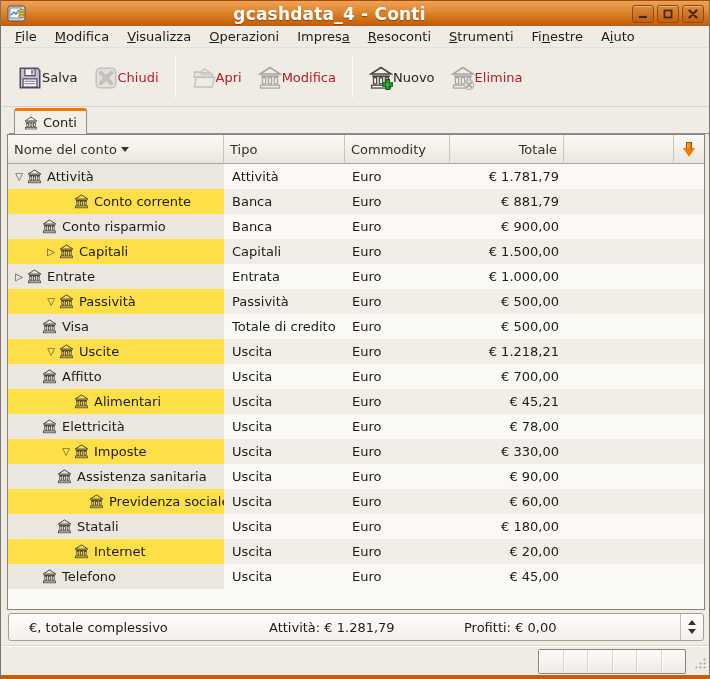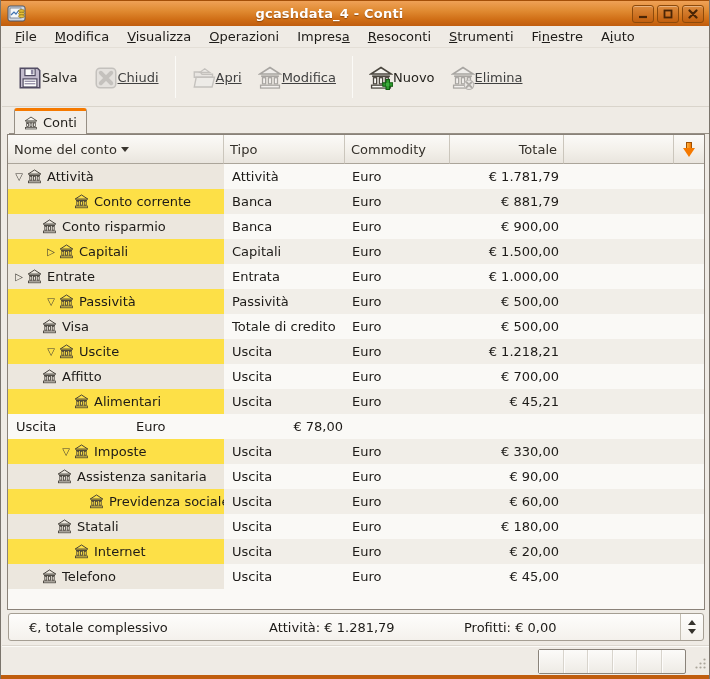--- a/index.html
+++ b/index.html
@@ -7,41 +7,41 @@
   body { font-family:"DejaVu Sans", sans-serif; font-size:13px; color:#1d1b18; background:#efebe5; }
 
   .window { position:relative; width:710px; height:679px; background:#efebe5;
             border-left:1px solid #7a746c; border-right:1px solid #7a746c; overflow:hidden; }
 
   
   .titlebar { position:absolute; left:0; top:0; width:100%; height:26px;
     background:linear-gradient(180deg,#efa157 0%,#e08a31 40%,#cf6d15 75%,#c05d0e 100%);
     border-top:1px solid #a44f08; display:flex; align-items:center; padding:0 4px; }
   .titlebar .appicon { width:20px; height:18px; margin-left:2px; }
-  .title-text { flex:1; text-align:center; color:#fff; font-weight:bold; font-size:13px;
+  .title-text { flex:1; text-align:center; color:#fff; font-weight:bold; font-size:17px;
     text-shadow:0 1px 1px rgba(90,40,0,.55); letter-spacing:.2px; }
   .winbtns { display:flex; gap:3px; margin-right:1px; }
   .winbtn { width:22px; height:18px; border-radius:3px; border:1px solid #8d4a0b;
     background:linear-gradient(180deg,#dd8b3d,#c2600f);
     box-shadow:inset 0 1px 0 rgba(255,255,255,.35); display:flex; align-items:center; justify-content:center; }
 
   
   .menubar { position:absolute; left:1px; top:26px; width:708px; height:22px; background:#efebe5;
     display:flex; align-items:center; padding-left:4px; border-bottom:1px solid #e4dfd7; }
   .menu-item { padding:2px 9px; cursor:default; }
   .menu-item .mn { text-decoration:underline; }
 
   
   .toolbar { position:absolute; left:1px; top:48px; width:708px; height:59px; background:#efebe5;
     display:flex; align-items:center; padding-left:8px; border-bottom:1px solid #d9d4cb; }
   .tbtn { display:flex; flex-direction:row; align-items:center; justify-content:center;
     min-width:56px; height:48px; margin:0 2px; border-radius:3px; padding:2px 6px; }
   .tbtn .ticon { height:26px; display:flex; align-items:flex-end; justify-content:center; }
   .tbtn .tlabel { font-size:13px; margin-top:1px; color:#26241f; }
-  .tbtn.disabled .tlabel { color:#404040;text-decoration:underline; }
+  .tbtn.disabled .tlabel { color:#b91c1c; }
   .tbtn.disabled svg { opacity:.42; filter:grayscale(.9); }
   .tsep { width:1px; height:42px; background:#cfcac1; border-right:1px solid #fbfaf7; margin:0 8px; }
 
   
   .tabbar { position:absolute; left:8px; top:107px; width:708px; height:27px; background:#efebe5; }
   .tabbar .edge { position:absolute; left:0; right:0; bottom:0; height:1px; background:#968f85; }
   .tab { position:absolute; left:5px; bottom:0; height:26px; background:#f2eee8;
     border:1px solid #968f85; border-bottom:none; border-top:3px solid #f57900;
     border-radius:3px 3px 0 0; display:flex; align-items:center; padding:0 9px; gap:5px; }
   .tab .tab-label { font-size:13px; color:#211f1b; }
@@ -569,20 +569,35 @@
             <span>Euro</span>
           </div>
           <div class="cell c-tot">
             <span>€ 45,21</span>
           </div>
           <div class="cell c-fill">
             <span></span>
           </div>
         </div>
         <div class="row odd">
+          <div class="cell c-name">
+            <span style="width: 15px; flex: 0 0 15px;"></span>
+            <span class="expander"></span>
+            <span class="acct-icon">
+              <svg viewBox="0 0 16 16" width="15" height="15">
+                <polygon points="8,1 1.2,5.4 14.8,5.4" fill="none" stroke="#3f3b34" stroke-width="1"></polygon>
+                <line x1="2.1" y1="6.8" x2="13.9" y2="6.8" stroke="#3f3b34" stroke-width="1.1"></line>
+                <rect x="3" y="7.8" width="2.1" height="4.1" fill="none" stroke="#3f3b34" stroke-width=".85"></rect>
+                <rect x="6.95" y="7.8" width="2.1" height="4.1" fill="none" stroke="#3f3b34" stroke-width=".85"></rect>
+                <rect x="10.9" y="7.8" width="2.1" height="4.1" fill="none" stroke="#3f3b34" stroke-width=".85"></rect>
+                <rect x="1.7" y="12.8" width="12.6" height="1.9" fill="none" stroke="#3f3b34" stroke-width=".85"></rect>
+              </svg>
+            </span>
+            <span class="row-label">Elettricità</span>
+          </div>
           <div class="cell c-tipo">
             <span>Uscita</span>
           </div>
           <div class="cell c-comm">
             <span>Euro</span>
           </div>
           <div class="cell c-tot">
             <span>€ 78,00</span>
           </div>
           <div class="cell c-fill">

